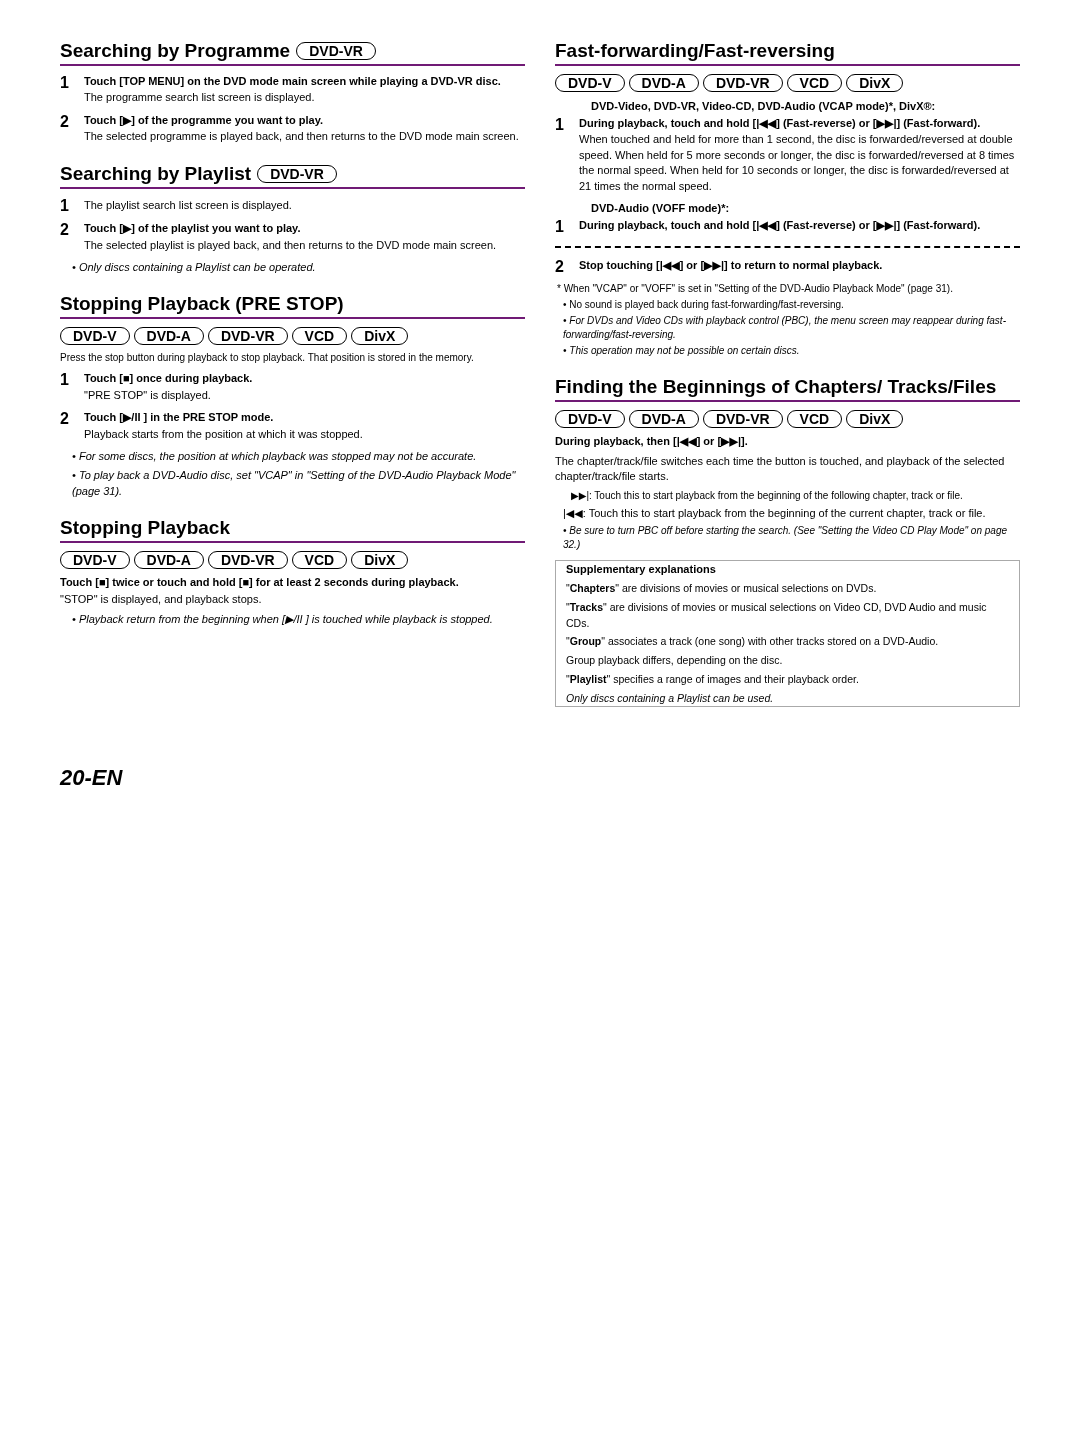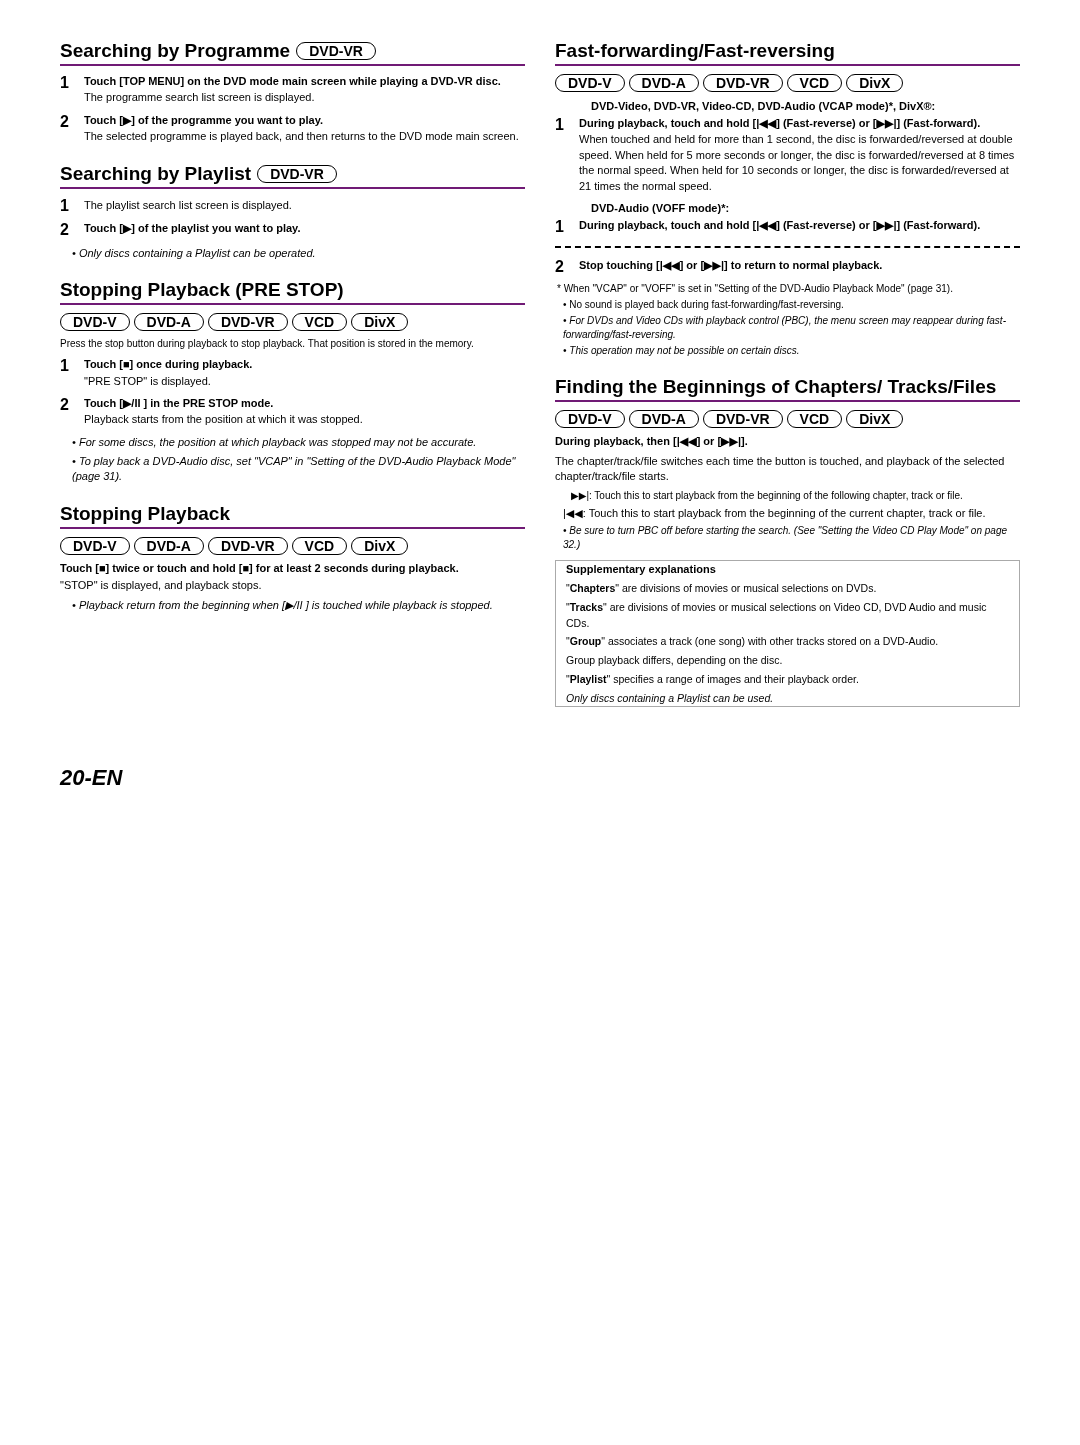--- a/index.html
+++ b/index.html
@@ -175,20 +175,21 @@
       <div class="step">
         <span class="step-num">1</span>
         <div class="step-content">
           <div class="step-desc">The playlist search list screen is displayed.</div>
         </div>
       </div>
       <div class="step">
         <span class="step-num">2</span>
         <div class="step-content">
           <div class="step-title">Touch [▶] of the playlist you want to play.</div>
+          <div class="step-desc">The selected playlist is played back, and then returns to the DVD mode main screen.</div>
         </div>
       </div>
       <div class="bullet italic">Only discs containing a Playlist can be operated.</div>
     </div>
 
     <div class="section">
       <div class="section-title">
         <span>Stopping Playback (PRE STOP)</span>
       </div>
       <div class="badges-line">

